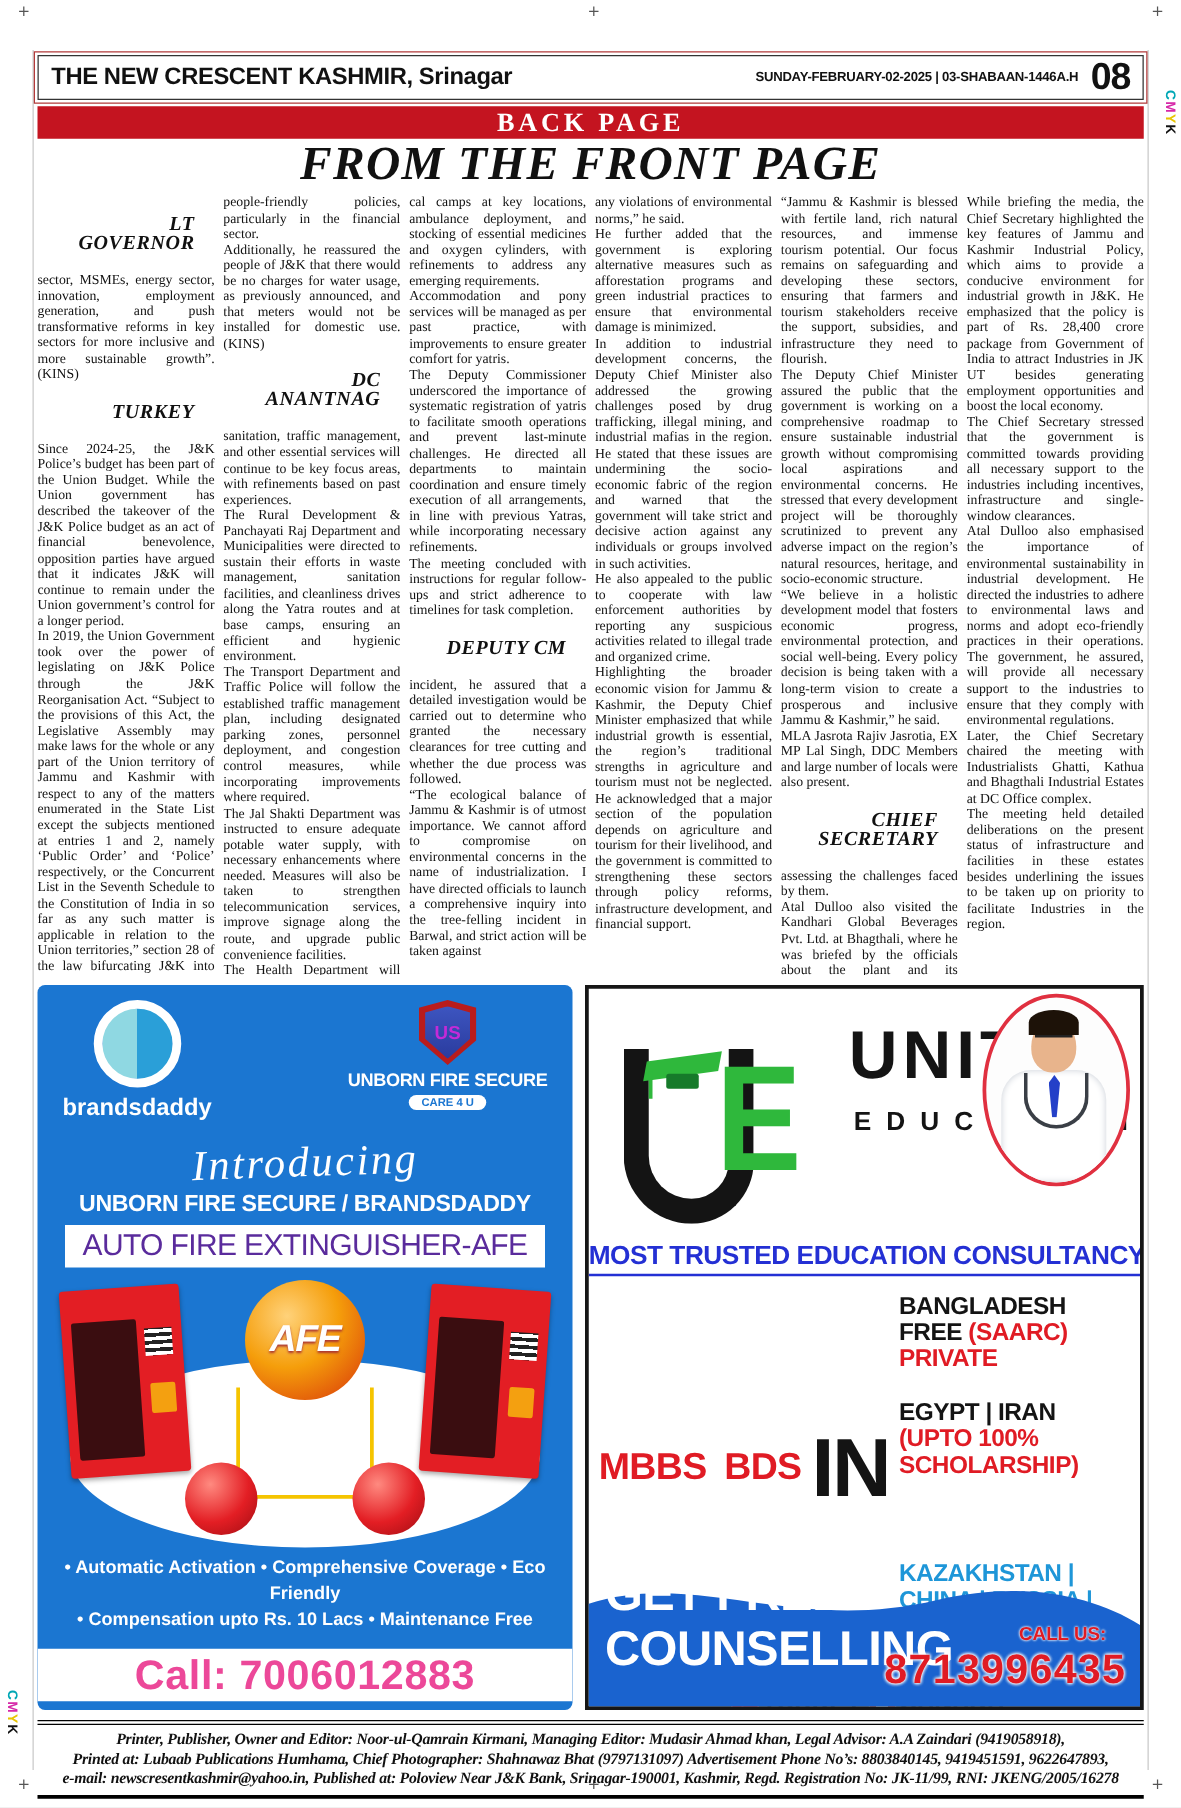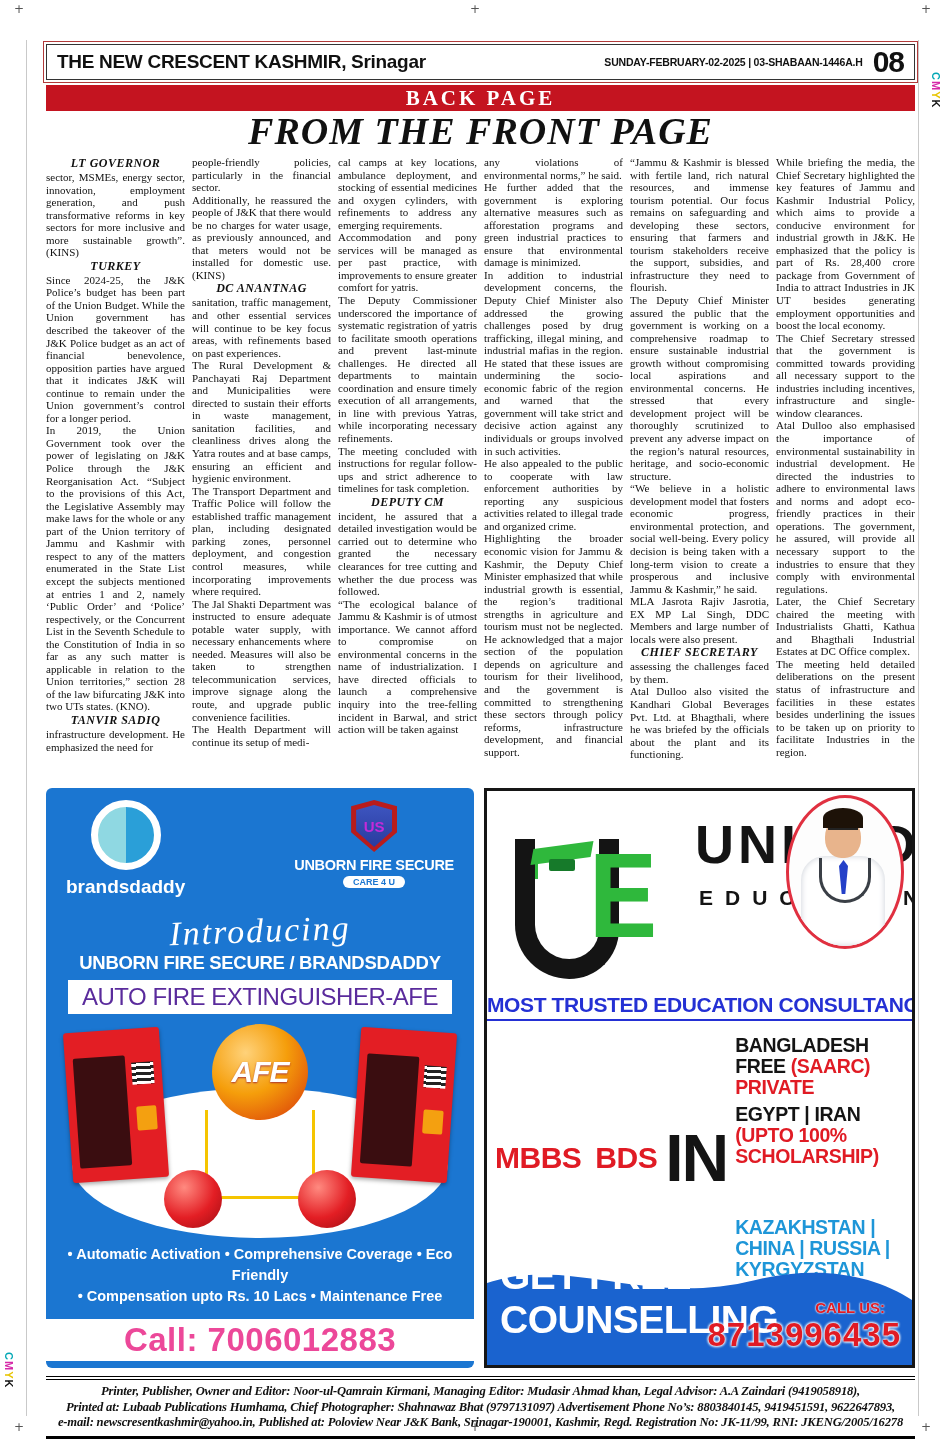--- a/index.html
+++ b/index.html
@@ -5,41 +5,41 @@
   html,body{margin:0;padding:0;background:#e8e8e8;}
   .sheet{position:relative;width:945px;height:1446px;background:#ffffff;margin:0 auto;
          font-family:"Liberation Serif",serif;color:#111;overflow:hidden;}
   .crop{position:absolute;font:12px "DejaVu Sans",sans-serif;color:#555;}
   .rail{position:absolute;top:40px;bottom:30px;width:1px;background:#c9c9c9;}
   .cmyk{position:absolute;writing-mode:vertical-rl;font:bold 11px "Liberation Sans",sans-serif;letter-spacing:1px;}
   .cmyk span:nth-child(1){color:#00a7b5;}
   .cmyk span:nth-child(2){color:#d628a8;}
   .cmyk span:nth-child(3){color:#e8c400;}
   .cmyk span:nth-child(4){color:#111;}
-  .content{position:absolute;left:46px;right:30px;top:44px;}
+  .content{position:absolute;left:30px;right:30px;top:44px;}
 
   
   .hdr{border:1px solid #333;outline:1px solid #b23a3a;outline-offset:2px;
        display:flex;align-items:center;justify-content:space-between;height:34px;padding:0 10px;
        font-family:"Liberation Sans",sans-serif;}
   .masthead{font-weight:bold;font-size:19px;letter-spacing:-0.3px;}
   .dateline{font-weight:bold;font-size:10.5px;letter-spacing:-0.2px;}
   .pagenum{font-weight:900;font-size:30px;letter-spacing:-1px;margin-left:10px;}
   .hdr-right{display:flex;align-items:center;}
 
   .banner{margin-top:5px;background:#c41420;height:26px;display:flex;align-items:center;justify-content:center;}
   .banner span{color:#fff;font-weight:bold;font-size:21px;letter-spacing:3px;font-family:"Liberation Serif",serif;}
   .headline{text-align:center;font-weight:bold;font-style:italic;font-size:38px;letter-spacing:1px;
             line-height:40px;margin-top:0px;}
 
   
   .cols{display:flex;gap:7px;height:624px;overflow:hidden;margin-top:5px;}
   .col{flex:1 1 0;overflow:hidden;font-size:11px;line-height:12.55px;text-align:justify;}
   .col p{margin:0;}
-  .col h3{margin:0;text-align:center;font-size:12px;line-height:15px;font-style:italic;font-weight:bold;letter-spacing:0.5px;}
+  .col h3{margin:16px;text-align:right;font-size:16px;line-height:15px;font-style:italic;font-weight:bold;letter-spacing:0.5px;}
 
   
   .ads{display:flex;gap:10px;margin-top:8px;height:580px;font-family:"Liberation Sans",sans-serif;}
 
   
   .adL{position:relative;width:428px;background:#1b76d1;border-radius:6px;overflow:hidden;flex:none;}
   .adL-top{display:flex;justify-content:space-between;padding:12px 20px 0 20px;}
   .bd-logo{width:56px;height:56px;border-radius:50%;background:linear-gradient(90deg,#8fd8e2 50%,#2a9fd8 50%);
            border:7px solid #fff;margin:0 auto;}
   .bd-name{color:#fff;font-weight:bold;font-size:19px;margin-top:6px;text-align:center;}
@@ -106,21 +106,21 @@
   .doc .coat{position:absolute;left:12px;top:58px;width:84px;height:90px;border-radius:24px 24px 0 0;background:#fff;
         box-shadow:inset 0 0 6px #c9ced6;}
   .doc .tie{position:absolute;left:50px;top:62px;width:9px;height:34px;background:#2440c8;clip-path:polygon(50% 0,100% 18%,70% 100%,30% 100%,0 18%);}
   .doc .steth{position:absolute;left:30px;top:60px;width:46px;height:42px;border:3px solid #3a3f46;border-top:none;border-radius:0 0 26px 26px;}
   .ue-tagline{margin:2px 12px 0;text-align:center;color:#2430d4;font-weight:800;font-size:21px;letter-spacing:-0.4px;
               border-bottom:2.5px solid #2430d4;padding-bottom:2px;width:max-content;margin-left:auto;margin-right:auto;}
   .courses{display:flex;align-items:center;justify-content:center;gap:8px;margin-top:14px;padding:0 8px;}
   .course-left{display:flex;flex-direction:row;gap:14px;}
   .course-left b{color:#e01b24;font-size:30px;line-height:28px;letter-spacing:-0.5px;}
   .in-word{color:#141414;font-weight:900;font-size:66px;line-height:60px;letter-spacing:-2px;}
-  .course-lines{display:flex;flex-direction:column;gap:6px;}
+  .course-lines{display:flex;flex-direction:column;gap:22px;}
   .cl{font-weight:800;font-size:19.5px;letter-spacing:-0.4px;line-height:21px;}
   .cl .blk{color:#141414;} .cl .red{color:#e01b24;} .cl.sky{color:#1e96d8;margin-top:44px;}
   .study{margin-top:16px;text-align:center;font-weight:800;font-size:20px;color:#141414;letter-spacing:-0.4px;}
   .study .country{white-space:nowrap;}
   .flag{display:inline-block;width:20px;height:13px;vertical-align:-1px;margin:0 2px 0 6px;border:0.5px solid #999;position:relative;}
   .f-india{background:linear-gradient(180deg,#f7941d 33%,#fff 33% 66%,#128807 66%);}
   .f-india:after{content:"";position:absolute;left:8px;top:5px;width:3px;height:3px;border-radius:50%;background:#123c8c;}
   .f-uk{background:#012169;}
   .f-uk:after{content:"";position:absolute;inset:0;
      background:linear-gradient(0deg,transparent 44%,#fff 44% 56%,transparent 56%),

